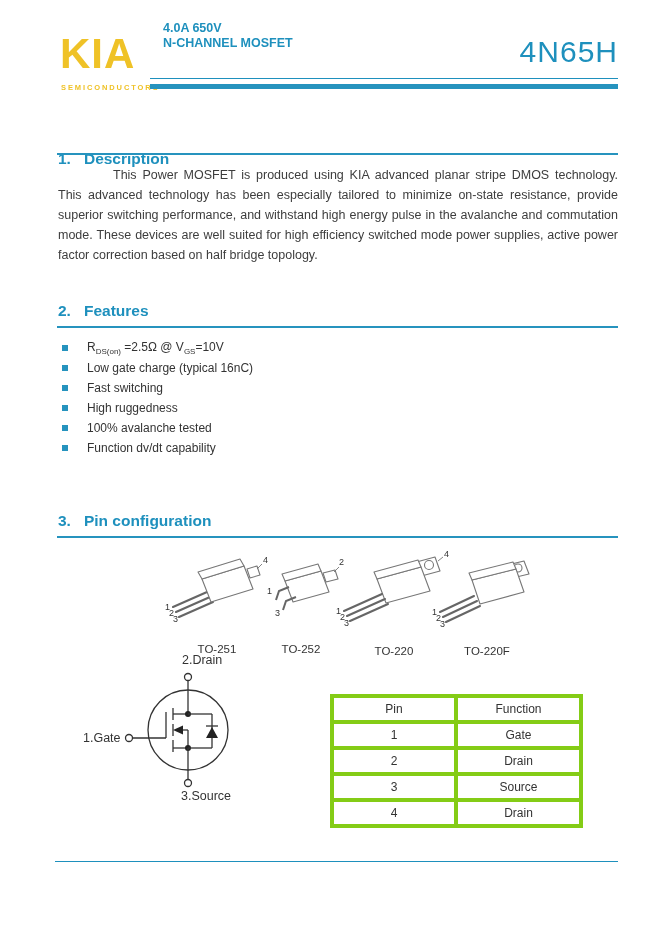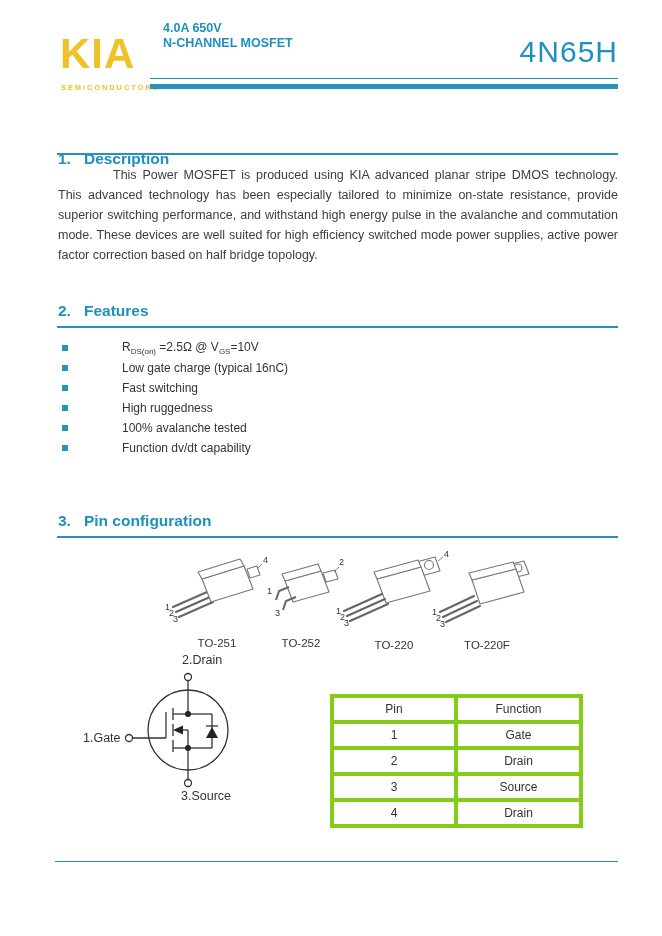--- a/index.html
+++ b/index.html
@@ -38,28 +38,28 @@
 
   
   .desc-body {
     position:absolute; left:58px; top:165px; width:560px;
     font-size:12.5px; color:#3d3d3d; line-height:20px;
     text-align:justify; text-indent:55px;
   }
 
   
   .features { position:absolute; left:62px; top:338px; }
-  .feat { display:flex; align-items:center; height:20px; font-size:12px; color:#333;gap:35px; }
+  .feat { display:flex; align-items:center; height:20px; font-size:12px; color:#333; }
   .feat .bullet { width:6px; height:6px; background:#2693BE; margin-right:19px; flex:0 0 auto; }
   .feat sub { font-size:8px; }
 
   
   .pkg { position:absolute; text-align:center; }
   .pkg svg { display:block; }
-  .pkg-label { font-size:11.5px; color:#333; margin-top:11px; }
+  .pkg-label { font-size:11.5px; color:#333; margin-top:17px; }
   .lineart { stroke:#777; fill:#fff; stroke-width:1.1; stroke-linejoin:round; }
   .lead { stroke:#666; stroke-width:2.1; stroke-linecap:round; }
   .pinnum { font-size:9px; fill:#333; }
   .ptr { stroke:#777; stroke-width:0.9; }
 
   
   .symbol { position:absolute; left:70px; top:650px; }
   .sym-line { stroke:#333; stroke-width:1.3; fill:none; }
   .sym-label { font-size:12.5px; fill:#333; }
 

